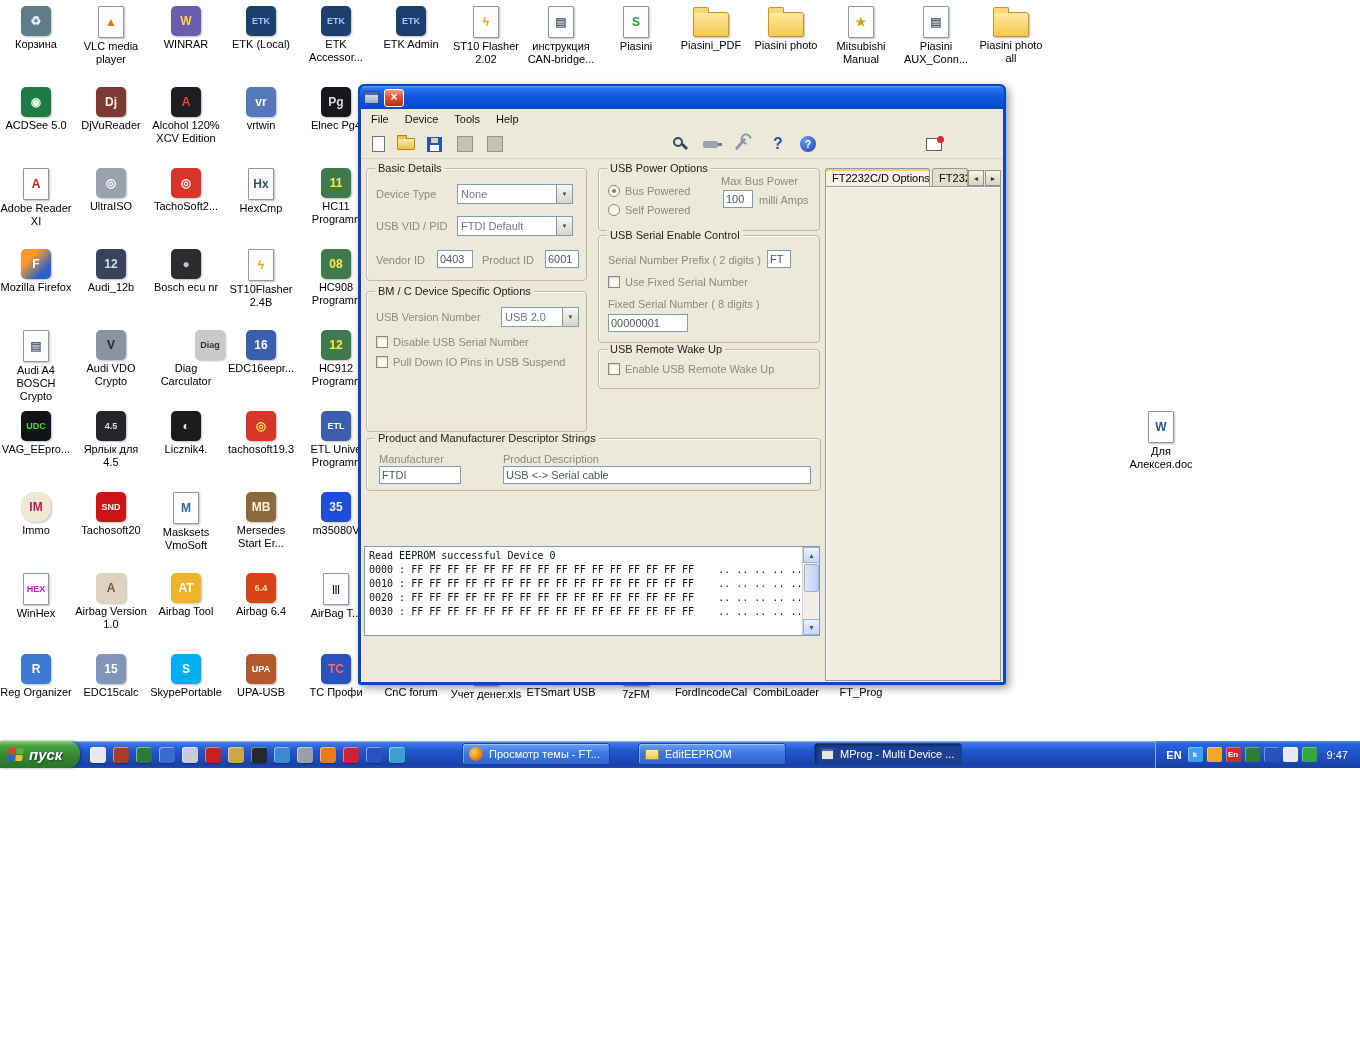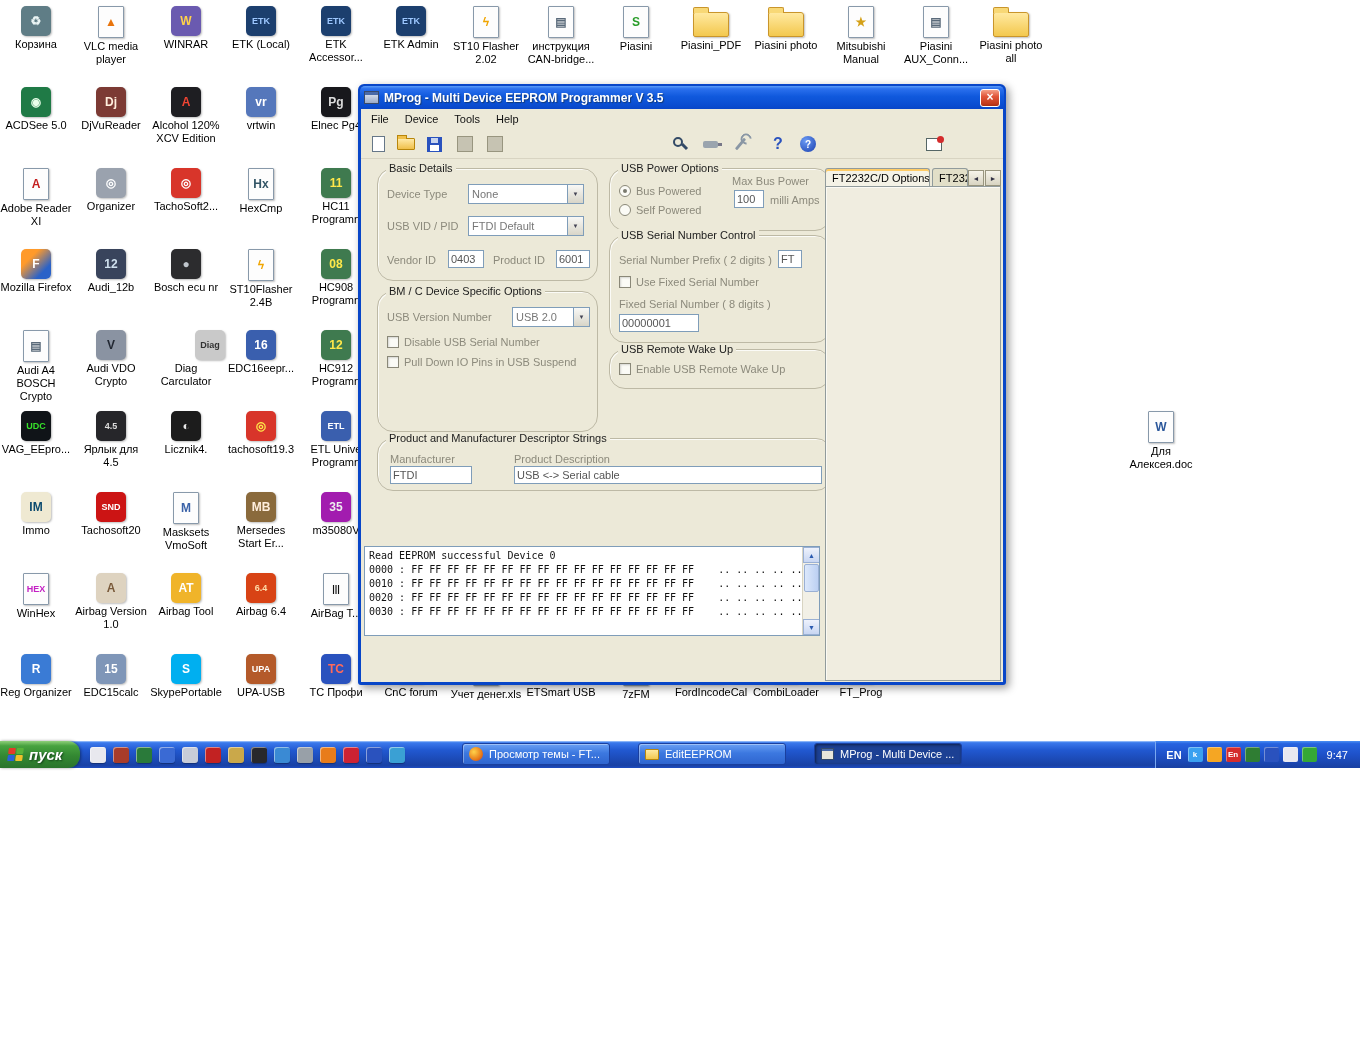--- a/index.html
+++ b/index.html
@@ -53,22 +53,22 @@
   .tbi-wrench{width:3px;height:14px;background:#8a97a5;border-radius:1px;transform:rotate(40deg);position:relative;}
   .tbi-wrench::after{content:"";position:absolute;top:-6px;left:-3px;width:7px;height:7px;border:2px solid #8a97a5;
     border-radius:50%;border-right-color:transparent;}
   .tbi-question{color:#2a52be;font-weight:bold;font-size:16px;}
   .tbi-helpcircle{width:16px;height:16px;border-radius:50%;background:radial-gradient(circle at 35% 30%,#6a9af4,#1a3fae);
     color:#fff;font-size:10px;font-weight:bold;}
   .tbi-exit{width:16px;height:13px;background:#fff;border:1px solid #566;position:relative;}
   .tbi-exit::after{content:"";position:absolute;right:-3px;top:-3px;width:7px;height:7px;border-radius:50%;background:#d42b2b;}
 
   .winbody{position:relative;height:522px;background:#ece9d8;overflow:hidden;}
-  .group{position:absolute;border:1px solid #bdb9a5;border-radius:16px;
-    box-shadow:inset 1px 1px 0 rgba(255,255,255,.8);margin-left:11px;}
+  .group{position:absolute;border:1px solid #bdb9a5;border-radius:4px;
+    box-shadow:inset 1px 1px 0 rgba(255,255,255,.8);}
   .legend{position:absolute;top:-7px;left:8px;background:#ece9d8;padding:0 3px;font-size:11px;color:#1c1c1c;
     white-space:nowrap;}
   .glabel{position:absolute;font-size:11px;color:#8c8a7c;white-space:nowrap;}
   .tin{position:absolute;height:18px;border:1px solid #7f9db9;background:#fff;
     font:11px "Liberation Sans",sans-serif;color:#555;padding:0 2px;}
   .combo{position:absolute;height:20px;border:1px solid #7f9db9;background:#fff;display:flex;align-items:center;}
   .ctext{flex:1;font-size:11px;color:#777;padding:0 3px;white-space:nowrap;overflow:hidden;}
   .cbtn{width:16px;height:100%;flex:none;background:linear-gradient(#f8f8f6,#d8d5c8);border-left:1px solid #7f9db9;
     display:flex;align-items:center;justify-content:center;font-size:6px;color:#445;}
   .cbrow,.rrow{position:absolute;display:flex;align-items:center;gap:5px;}
@@ -155,42 +155,42 @@
     </div>
     <div class="dcell" style="left: 0px; top: 330px;">
       <div class="dicon doc" style="color: rgb(90, 106, 122);">▤</div>
       <div class="dlabel">Audi A4 BOSCH Crypto</div>
     </div>
     <div class="dcell" style="left: 0px; top: 411px;">
       <div class="dicon tile" style="background: rgb(16, 20, 24); color: rgb(54, 224, 42); font-size: 9px;">UDC</div>
       <div class="dlabel">VAG_EEpro...</div>
     </div>
     <div class="dcell" style="left: 0px; top: 492px;">
-      <div class="dicon tile" style="background: rgb(239, 233, 210); color: #0c4a6e;">IM</div>
+      <div class="dicon tile" style="background: rgb(239, 233, 210); color: #be185d; border-radius: 13px;">IM</div>
       <div class="dlabel">Immo</div>
     </div>
     <div class="dcell" style="left: 0px; top: 573px;">
       <div class="dicon doc" style="color: rgb(196, 32, 196); font-size: 9px;">HEX</div>
       <div class="dlabel">WinHex</div>
     </div>
     <div class="dcell" style="left: 0px; top: 654px;">
       <div class="dicon tile" style="background: rgb(58, 123, 213); color: rgb(255, 255, 255);">R</div>
       <div class="dlabel">Reg Organizer</div>
     </div>
     <div class="dcell" style="left: 75px; top: 6px;">
       <div class="dicon doc" style="color: rgb(232, 116, 12);">▲</div>
       <div class="dlabel">VLC media player</div>
     </div>
     <div class="dcell" style="left: 75px; top: 87px;">
       <div class="dicon tile" style="background: rgb(124, 58, 52); color: rgb(255, 238, 221);">Dj</div>
       <div class="dlabel">DjVuReader</div>
     </div>
     <div class="dcell" style="left: 75px; top: 168px;">
       <div class="dicon tile" style="background: rgb(154, 162, 174); color: rgb(255, 255, 255);">◎</div>
-      <div class="dlabel">Organizer</div>
+      <div class="dlabel">UltraISO</div>
     </div>
     <div class="dcell" style="left: 75px; top: 249px;">
       <div class="dicon tile" style="background: rgb(57, 68, 92); color: rgb(207, 224, 238);">12</div>
       <div class="dlabel">Audi_12b</div>
     </div>
     <div class="dcell" style="left: 75px; top: 330px;">
       <div class="dicon tile" style="background: rgb(138, 147, 162); color: rgb(34, 40, 51);">V</div>
       <div class="dlabel">Audi VDO Crypto</div>
     </div>
     <div class="dcell" style="left: 75px; top: 411px;">
@@ -299,21 +299,21 @@
     </div>
     <div class="dcell" style="left: 300px; top: 330px;">
       <div class="dicon tile" style="background: rgb(63, 122, 79); color: rgb(255, 232, 74);">12</div>
       <div class="dlabel">HC912 Programn</div>
     </div>
     <div class="dcell" style="left: 300px; top: 411px;">
       <div class="dicon tile" style="background: rgb(58, 95, 174); color: rgb(255, 255, 255); font-size: 9px;">ETL</div>
       <div class="dlabel">ETL Unive Programn</div>
     </div>
     <div class="dcell" style="left: 300px; top: 492px;">
-      <div class="dicon tile" style="background: #a21caf; color: rgb(238, 238, 238);">35</div>
+      <div class="dicon tile" style="background: #1d4ed8; color: rgb(238, 238, 238);">35</div>
       <div class="dlabel">m35080V</div>
     </div>
     <div class="dcell" style="left: 300px; top: 573px;">
       <div class="dicon doc" style="color: rgb(17, 17, 17); font-size: 9px;">|||</div>
       <div class="dlabel">AirBag T...</div>
     </div>
     <div class="dcell" style="left: 300px; top: 654px;">
       <div class="dicon tile" style="background: rgb(42, 82, 190); color: rgb(255, 106, 90);">TC</div>
       <div class="dlabel">TC Профи</div>
     </div>
@@ -383,21 +383,20 @@
     </div>
     <div class="dcell" style="left: 1125px; top: 411px;">
       <div class="dicon doc" style="color: rgb(43, 87, 154);">W</div>
       <div class="dlabel">Для Алексея.doc</div>
     </div>
   </div>
 
 <div id="mprog-window">
   <div class="titlebar">
     <div class="win-icon"></div>
-    <div class="title-text">MProg - Multi Device EEPROM Programmer V 3.5</div>
     <div class="close-btn">×</div>
   </div>
   <div class="menubar">
       <span class="menu-item">File</span>
       <span class="menu-item">Device</span>
       <span class="menu-item">Tools</span>
       <span class="menu-item">Help</span>
     </div>
   <div class="toolbar">
       <div class="tbtn" style="left: 5px;">
@@ -481,21 +480,21 @@
       <div class="rrow" style="left:9px;top:35px">
         <span class="rdot"></span>
         <span class="cbl">Self Powered</span>
       </div>
       <span class="glabel" style="left:122px;top:6px">Max Bus Power</span>
       <input class="tin" style="left: 124px; top: 21px; width: 30px;" readonly="" value="100">
       <span class="glabel" style="left:160px;top:25px">milli Amps</span>
     </div>
 
     <div class="group" style="left:237px;top:76px;width:222px;height:108px">
-      <span class="legend">USB Serial Number Control</span>
+      <span class="legend">USB Serial Enable Control</span>
       <span class="glabel" style="left:9px;top:18px">Serial Number Prefix ( 2 digits )</span>
       <input class="tin" style="left: 168px; top: 14px; width: 24px;" readonly="" value="FT">
       <div class="cbrow" style="left:9px;top:40px">
         <span class="cbox"></span>
         <span class="cbl">Use Fixed Serial Number</span>
       </div>
       <span class="glabel" style="left:9px;top:62px">Fixed Serial Number ( 8 digits )</span>
       <input class="tin" style="left: 9px; top: 78px; width: 80px;" readonly="" value="00000001">
     </div>
 

